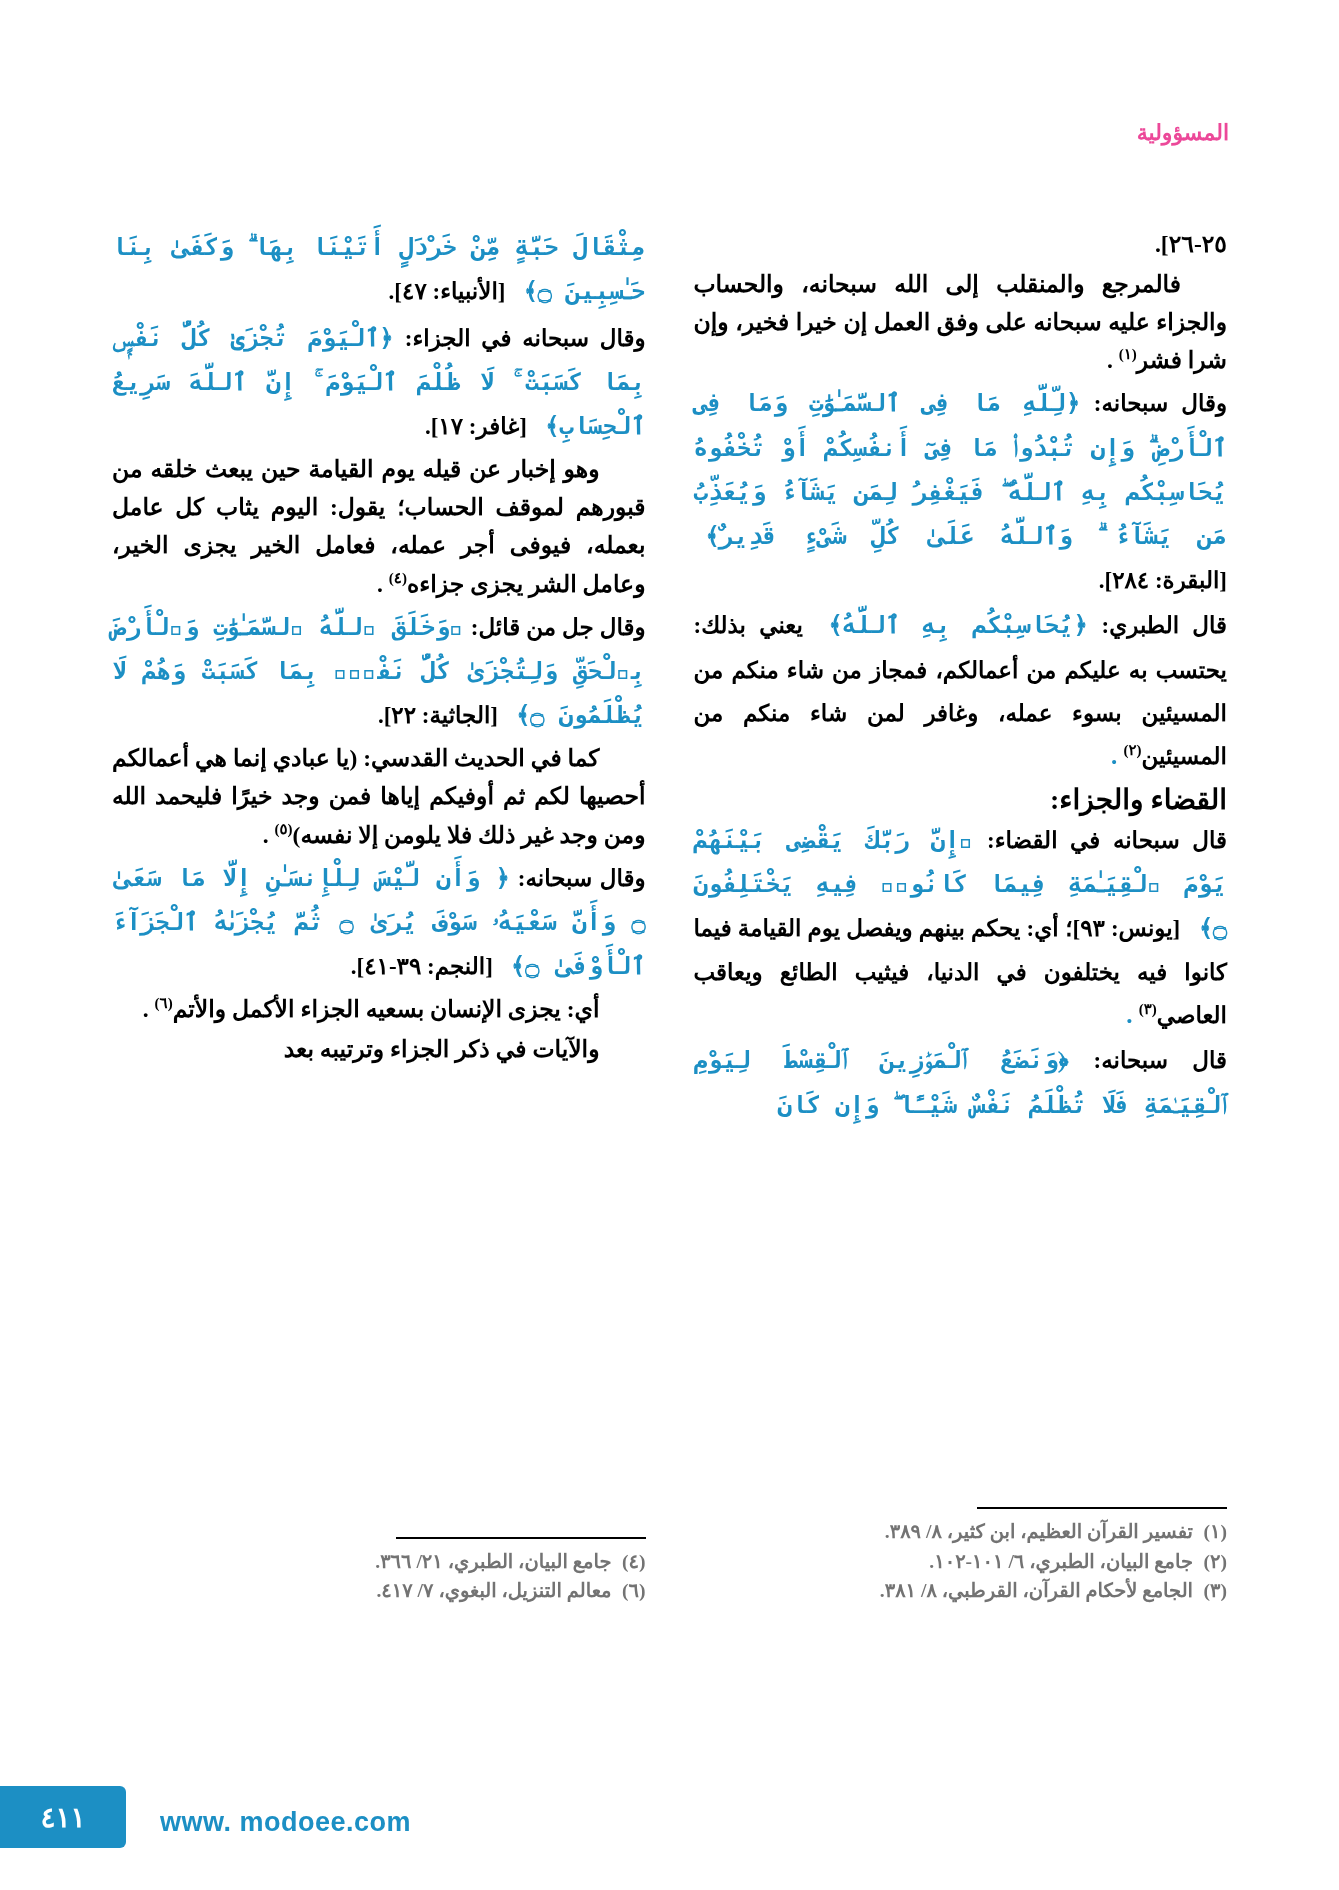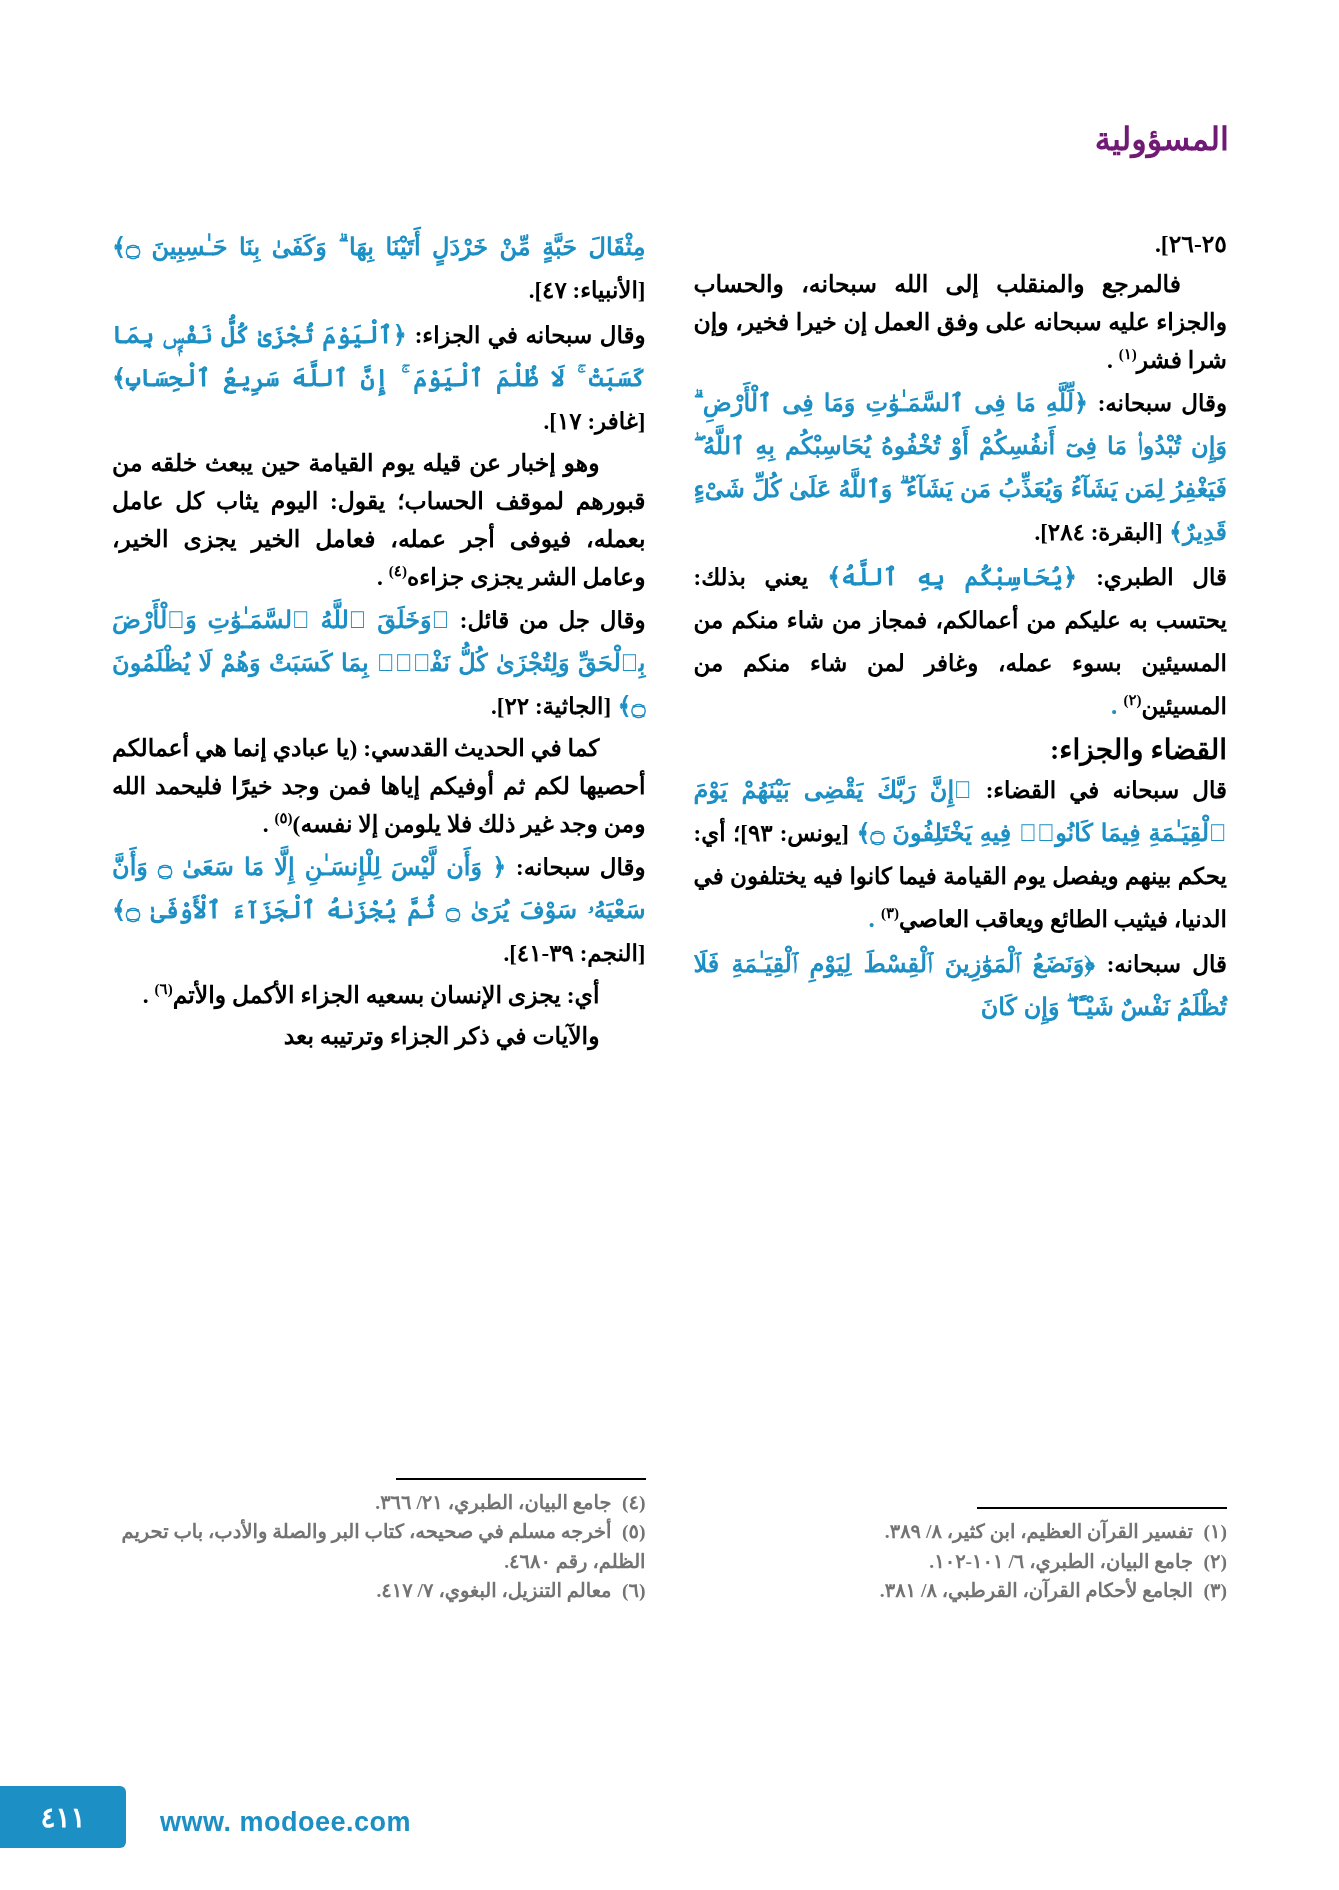--- a/index.html
+++ b/index.html
@@ -22,22 +22,22 @@
     position: absolute;
     top: 120px;
     right: 110px;
     left: 110px;
     height: 40px;
   }
   .header-title {
     position: absolute;
     right: 0;
     top: 0;
-    font-size: 32px;
-    color: #701a75;
+    font-size: 22px;
+    color: #ec4899;
     font-weight: bold;
     letter-spacing: 0px;
     font-family: Liberation Serif, serif;
   }
   .header-rule {
     position: absolute;
     right: 0;
     left: 0;
     top: 42px;
     border-bottom: 2px solid #1c8fc4;
@@ -68,24 +68,25 @@
     text-align: justify;
     text-align-last: right;
     color: #000000;
     font-weight: bold;
   }
   p.body.indent { text-indent: 46px; }
   p.right  { text-align: right;  text-align-last: right; }
 
   .ayah {
     color: #1c8fc4;
-    font-family: Liberation Sans, sans-serif;
+    font-family: Liberation Mono, monospace;
     font-weight: bold;
     font-size: 24px;
     letter-spacing: 0.2px;
+    margin-left: 12px;
   }
   .ayah-block {
     margin: 0 0 2px 0;
     color: #1c8fc4;
     font-size: 25px;
     line-height: 1.72;
     text-align: justify;
     text-align-last: right;
     font-weight: bold;
   }
@@ -246,21 +247,20 @@
         <span class="src">[النجم: ٣٩-٤١].</span>
       </p>
 
       <p class="body indent"><span>أي: يجزى الإنسان بسعيه الجزاء الأكمل والأتم</span><sup class="fn">(٦)</sup> .</p>
 
       <p class="body indent">والآيات في ذكر الجزاء وترتيبه بعد</p>
 
       <div class="fn-wrap">
         <div class="fn-rule"></div>
         <p class="fn-line"><span class="fn-num">(٤)</span><span>جامع البيان، الطبري، ٢١/ ٣٦٦.</span></p>
-        <p class="fn-line"><span class="fn-num">(٥)</span><span>أخرجه مسلم في صحيحه، كتاب البر والصلة والأدب، باب تحريم الظلم، رقم ٤٦٨٠.</span></p>
         <p class="fn-line"><span class="fn-num">(٦)</span><span>معالم التنزيل، البغوي، ٧/ ٤١٧.</span></p>
       </div>
     </div>
   </div>
 
   <div class="footer">
     <div class="page-tab">٤١١</div>
     <div class="site">www. modoee.com</div>
   </div>
 

